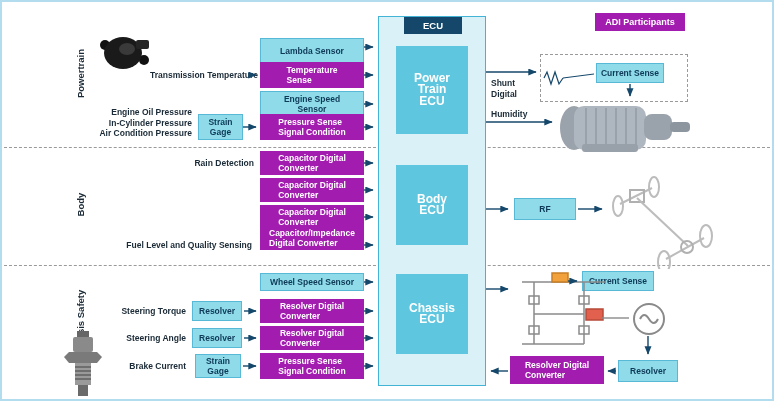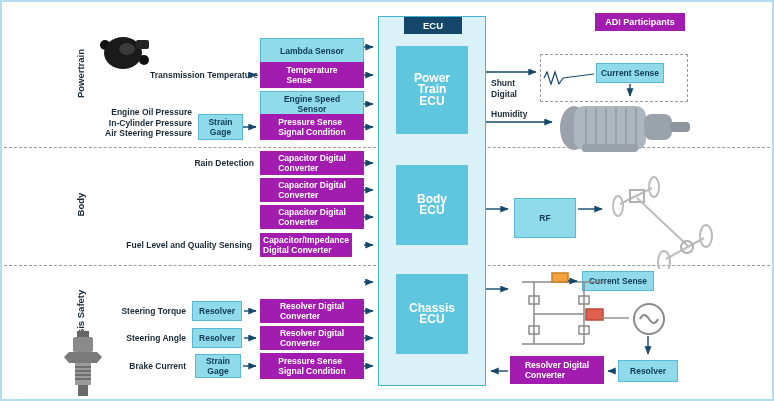--- a/index.html
+++ b/index.html
@@ -54,21 +54,21 @@
       <circle cx="9" cy="13" r="5" fill="#111"></circle>
       <circle cx="48" cy="28" r="5" fill="#111"></circle>
       <ellipse cx="27" cy="21" rx="19" ry="16" fill="#1a1a1a"></ellipse>
       <ellipse cx="31" cy="17" rx="8" ry="6" fill="#3a3a3a"></ellipse>
       <rect x="40" y="8" width="13" height="9" rx="2" fill="#242424"></rect>
     </svg>
   </div>
   <div class="lbl nowrap" style="left:148px;top:68px">Transmission Temperature</div>
   <div class="lbl right" style="left:40px;top:105px;width:150px">Engine Oil Pressure
 In-Cylinder Pressure
-Air Steering Pressure</div>
+Air Condition Pressure</div>
 
   <div class="cyan-box" style="left:196px;top:112px;width:45px;height:26px">Strain
 Gage</div>
 
   <div class="cyan-box" style="left:258px;top:36px;width:104px;height:26px">Lambda Sensor</div>
   <div class="dark-box" style="left:258px;top:60px;width:104px;height:26px">Temperature
 Sense</div>
   <div class="cyan-box" style="left:258px;top:89px;width:104px;height:26px">Engine Speed
 Sensor</div>
   <div class="dark-box" style="left:258px;top:112px;width:104px;height:26px;top:112px">Pressure Sense
@@ -101,39 +101,40 @@
 
   <div class="lbl right nowrap" style="left:60px;top:156px;width:192px">Rain Detection</div>
   <div class="lbl right nowrap" style="left:58px;top:238px;width:192px">Fuel Level and Quality Sensing</div>
 
   <div class="dark-box" style="left:258px;top:149px;width:104px;height:24px">Capacitor Digital
 Converter</div>
   <div class="dark-box" style="left:258px;top:176px;width:104px;height:24px">Capacitor Digital
 Converter</div>
   <div class="dark-box" style="left:258px;top:203px;width:104px;height:24px">Capacitor Digital
 Converter</div>
-  <div class="dark-box" style="left:258px;top:231px;width:92px;height:24px">Capacitor/Impedance
+  <div class="dark-box" style="left:258px;top:224px;width:104px;height:24px">Capacitor/Impedance
 Digital Converter</div>
 
-  <div class="cyan-box" style="left:512px;top:196px;width:62px;height:40px">RF</div>
+  <div class="cyan-box" style="left:512px;top:196px;width:62px;height:22px">RF</div>
 
   <div class="abs" style="left:604px;top:172px;width:110px;height:95px">
     <svg width="110" height="95" viewBox="0 0 110 95" fill="none" stroke="#bcbcbc" stroke-width="2">
       <ellipse cx="12" cy="32" rx="5" ry="10"></ellipse>
       <ellipse cx="48" cy="13" rx="5" ry="10"></ellipse>
       <line x1="14" y1="30" x2="46" y2="14"></line>
       <rect x="24" y="16" width="14" height="12" stroke="#b0b0b0"></rect>
       <line x1="31" y1="24" x2="82" y2="72"></line>
       <ellipse cx="58" cy="88" rx="6" ry="11"></ellipse>
       <ellipse cx="100" cy="62" rx="6" ry="11"></ellipse>
       <line x1="60" y1="85" x2="98" y2="64"></line>
       <circle cx="81" cy="73" r="6" stroke="#b0b0b0"></circle>
     </svg>
   </div>
 
+  <div class="cyan-box" style="left:258px;top:271px;width:104px;height:18px">Wheel Speed Sensor</div>
 
   <div class="lbl right nowrap" style="left:60px;top:304px;width:124px">Steering Torque</div>
   <div class="lbl right nowrap" style="left:60px;top:331px;width:124px">Steering Angle</div>
   <div class="lbl right nowrap" style="left:60px;top:359px;width:124px">Brake Current</div>
 
   <div class="cyan-box" style="left:190px;top:299px;width:50px;height:20px">Resolver</div>
   <div class="cyan-box" style="left:190px;top:326px;width:50px;height:20px">Resolver</div>
   <div class="cyan-box" style="left:193px;top:352px;width:46px;height:24px">Strain
 Gage</div>
 

